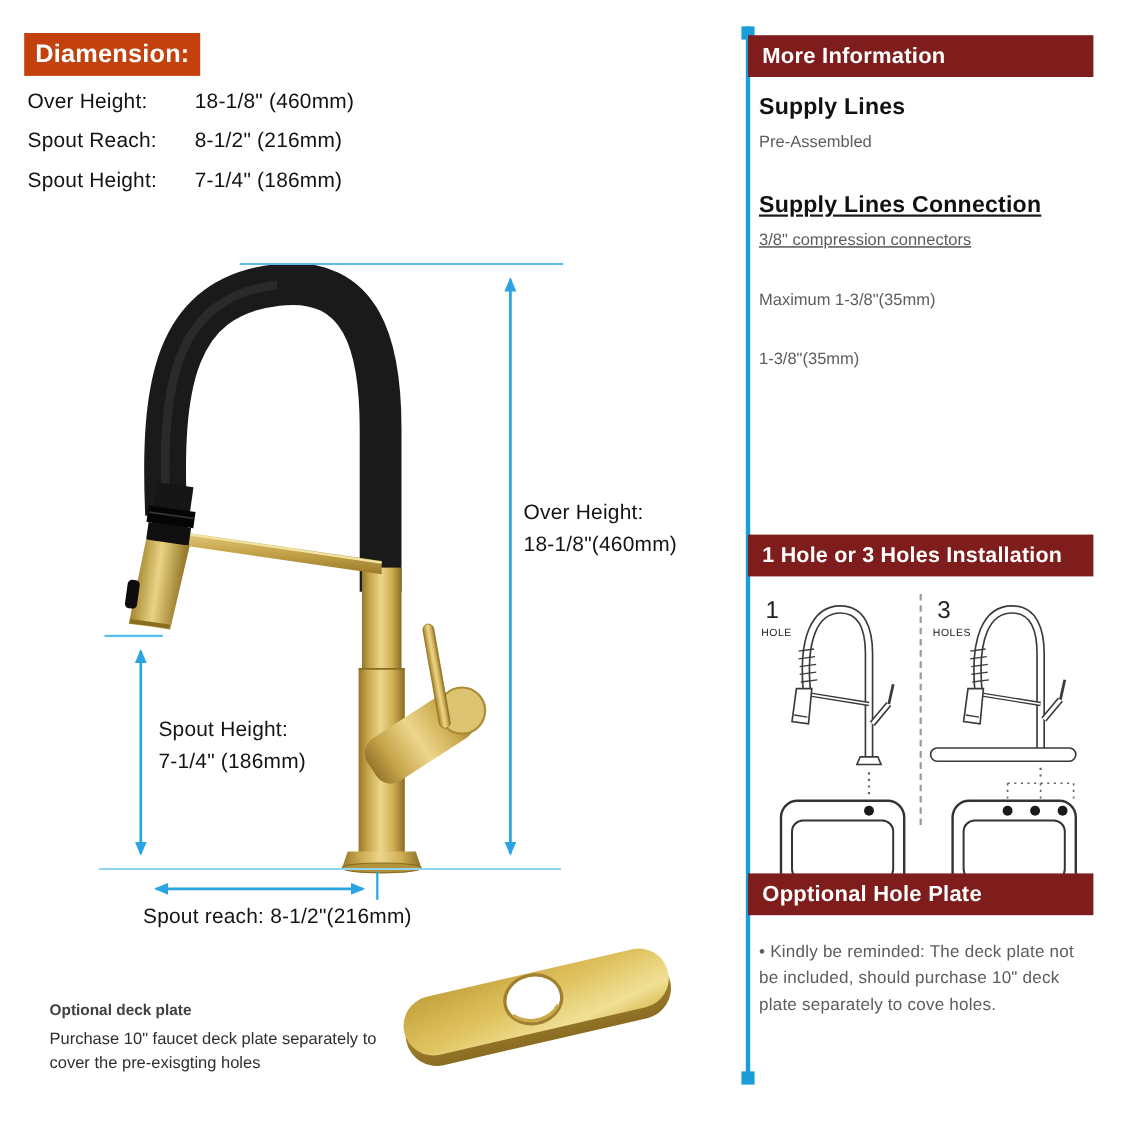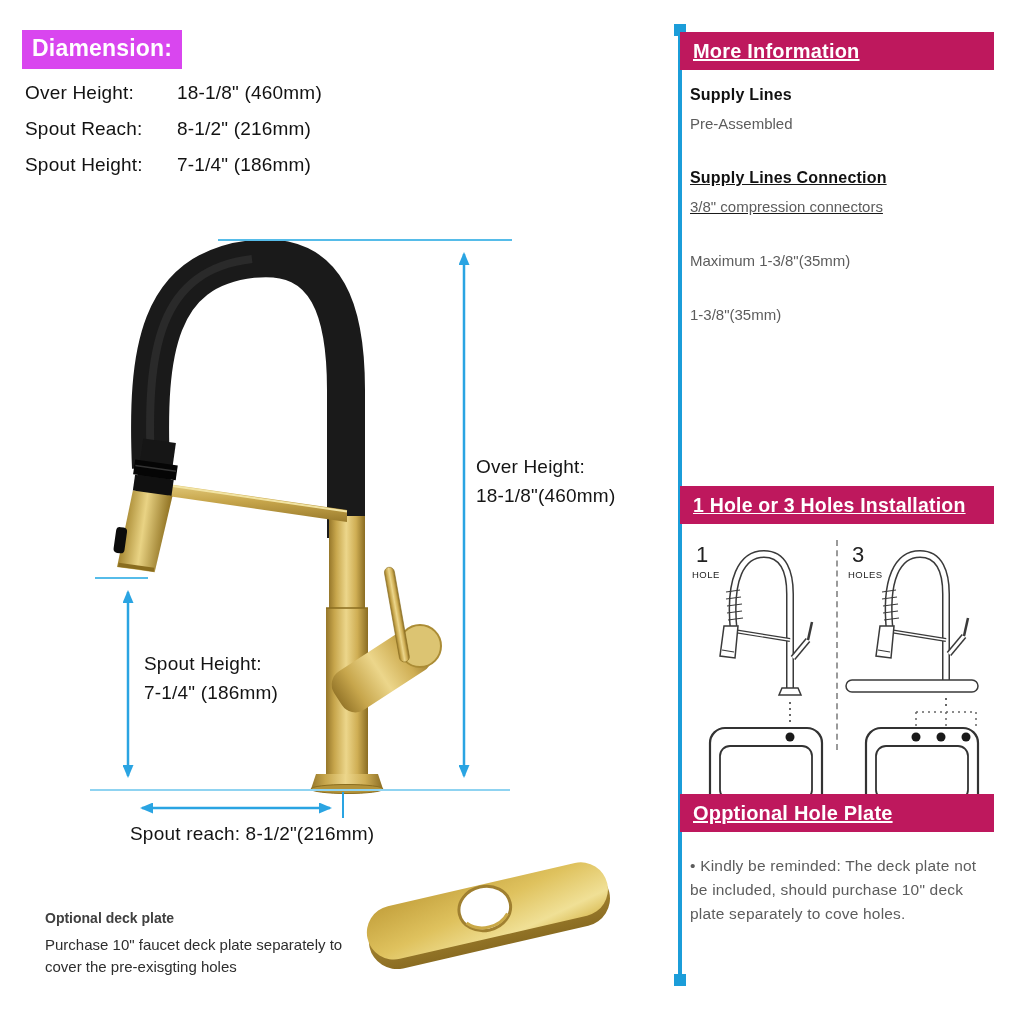--- a/index.html
+++ b/index.html
@@ -1,30 +1,30 @@
 <!DOCTYPE html>
 <html><head>
 <meta charset="utf-8">
 <style>
   html,body{margin:0;padding:0;background:#ffffff;}
   .canvas{position:relative;width:1024px;height:1024px;background:#fff;overflow:hidden;
           font-family:"Liberation Sans","DejaVu Sans",sans-serif;color:#1a1a1a;}
   .abs{position:absolute;}
-  .chip{display:inline-block;background:#d946ef;color:#fff;font-weight:bold;
+  .chip{display:inline-block;background:#c2410c;color:#fff;font-weight:bold;
         font-size:23px;padding:5px 10px 7px 10px;letter-spacing:.2px;}
   .spec-row{display:flex;font-size:19px;color:#121212;margin-bottom:14px;letter-spacing:.2px;}
   .spec-label{width:152px;flex:none;}
   .dim-note{font-size:19px;line-height:1.5;color:#141414;letter-spacing:.2px;}
   .bl-head{font-size:14px;font-weight:bold;color:#404040;}
   .bl-para{font-size:15px;line-height:1.45;color:#2e2e2e;margin-top:8px;}
   .panel-border{background:#1b9dd9;}
-  .hdr{background:#be185d;color:#fff;font-weight:bold;font-size:20px;
-       height:38px;line-height:38px;padding-left:13px;letter-spacing:.2px;text-decoration:underline;}
+  .hdr{background:#7f1d1d;color:#fff;font-weight:bold;font-size:20px;
+       height:38px;line-height:38px;padding-left:13px;letter-spacing:.2px;}
   .mi-item{margin-bottom:0;}
-  .mi-label{font-size:16px;font-weight:bold;color:#111;letter-spacing:.2px;}
+  .mi-label{font-size:21px;font-weight:bold;color:#111;letter-spacing:.2px;}
   .mi-value{font-size:15px;color:#5c5c5c;margin-top:11px;}
   .note{font-size:15.5px;line-height:1.55;color:#5c5c5c;letter-spacing:.2px;}
   .divider-dashed{border-left:2px dashed #9a9a9a;}
   .num-label{font-size:22px;color:#222;}
 </style>
 </head>
 <body>
 
 <div class="canvas">
 

